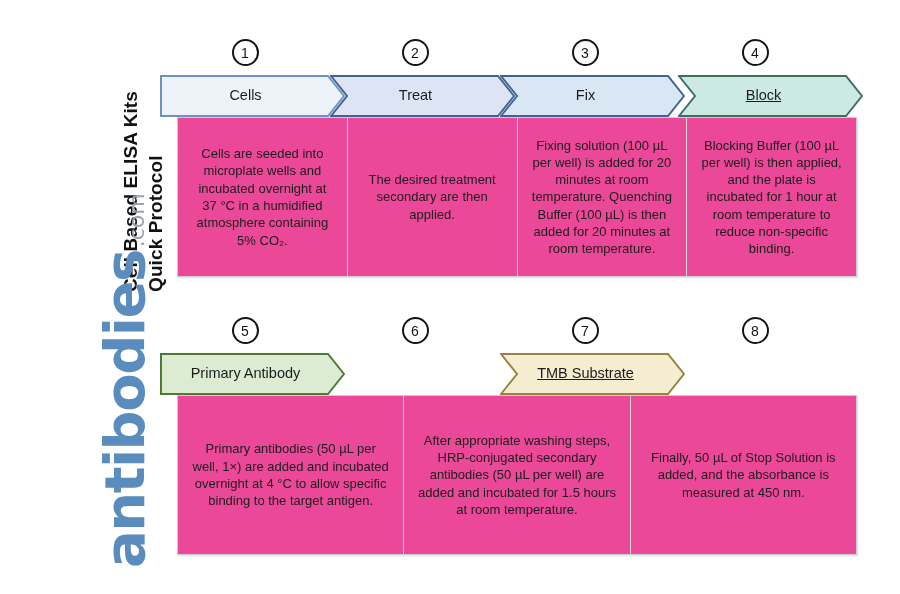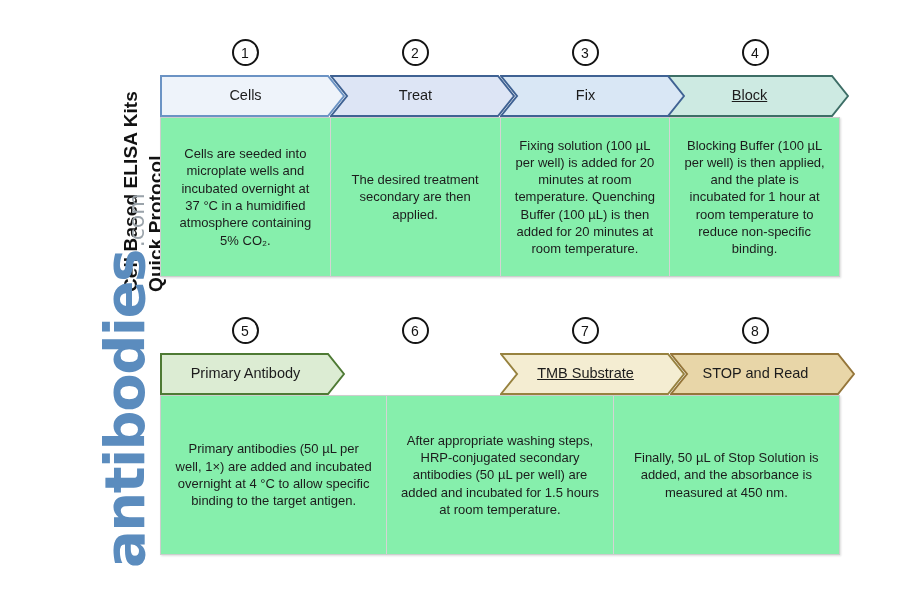--- a/index.html
+++ b/index.html
@@ -114,23 +114,24 @@
   }
   .chev .chev-shape svg { display: block; width: 100%; height: 100%; }
 
   
   .content-strip {
     position: relative;
     width: 680px;
     height: 160px;
     border: 1px solid #cdcdcd;
     box-sizing: border-box;
-    background: #86efac;
+    background: #ec4899;
     box-shadow: 1px 1px 2px rgba(0,0,0,0.14);
     display: flex;
+    margin-left: 17px;
   }
   .content-cell {
     flex: 1 1 0;
     box-sizing: border-box;
     border-right: 1px solid #d4d4d4;
     display: flex;
     align-items: center;
     justify-content: center;
     padding: 6px 13px;
   }
@@ -210,21 +211,21 @@
         <span class="chev-label">Fix</span>
       </div>
       <div class="chev" style="left: 170px; z-index: 9;">
         <div class="chev-shape">
           <svg viewBox="0 0 185 42" preserveAspectRatio="none">
             <path d="M1,1 L168,1 L184,21 L168,41 L1,41 L17,21 Z" fill="#dde5f5" stroke="#3f6293" stroke-width="2"></path>
           </svg>
         </div>
         <span class="chev-label">Treat</span>
       </div>
-      <div class="chev" style="left: 504px; z-index: 7; text-decoration: underline;">
+      <div class="chev" style="left: 518px; z-index: 7; text-decoration: underline;">
         <div class="chev-shape">
           <svg viewBox="0 0 185 42" preserveAspectRatio="none">
             <path d="M1,1 L168,1 L184,21 L168,41 L1,41 L17,21 Z" fill="#cdeae2" stroke="#3d6e66" stroke-width="2"></path>
           </svg>
         </div>
         <span class="chev-label">Block</span>
       </div>
     </div>
   <div class="content-strip">
       <div class="content-cell">
@@ -260,28 +261,20 @@
         <span class="chev-label">Primary Antibody</span>
       </div>
       <div class="chev" style="left: 340px; z-index: 8; text-decoration: underline;">
         <div class="chev-shape">
           <svg viewBox="0 0 185 42" preserveAspectRatio="none">
             <path d="M1,1 L168,1 L184,21 L168,41 L1,41 L17,21 Z" fill="#f4edd2" stroke="#97823f" stroke-width="2"></path>
           </svg>
         </div>
         <span class="chev-label">TMB Substrate</span>
       </div>
-      <div class="chev" style="left: 510px; z-index: 7;">
-        <div class="chev-shape">
-          <svg viewBox="0 0 185 42" preserveAspectRatio="none">
-            <path d="M1,1 L168,1 L184,21 L168,41 L1,41 L17,21 Z" fill="#e8d6a8" stroke="#95763a" stroke-width="2"></path>
-          </svg>
-        </div>
-        <span class="chev-label">STOP and Read</span>
-      </div>
     </div>
   <div class="content-strip">
       <div class="content-cell">
         <div class="cc-text">Primary antibodies (50 µL per well, 1×) are added and incubated overnight at 4 °C to allow specific binding to the target antigen.</div>
       </div>
       <div class="content-cell">
         <div class="cc-text">After appropriate washing steps, HRP-conjugated secondary antibodies (50 µL per well) are added and incubated for 1.5 hours at room temperature.</div>
       </div>
       <div class="content-cell">
         <div class="cc-text">Finally, 50 µL of Stop Solution is added, and the absorbance is measured at 450 nm.</div>

